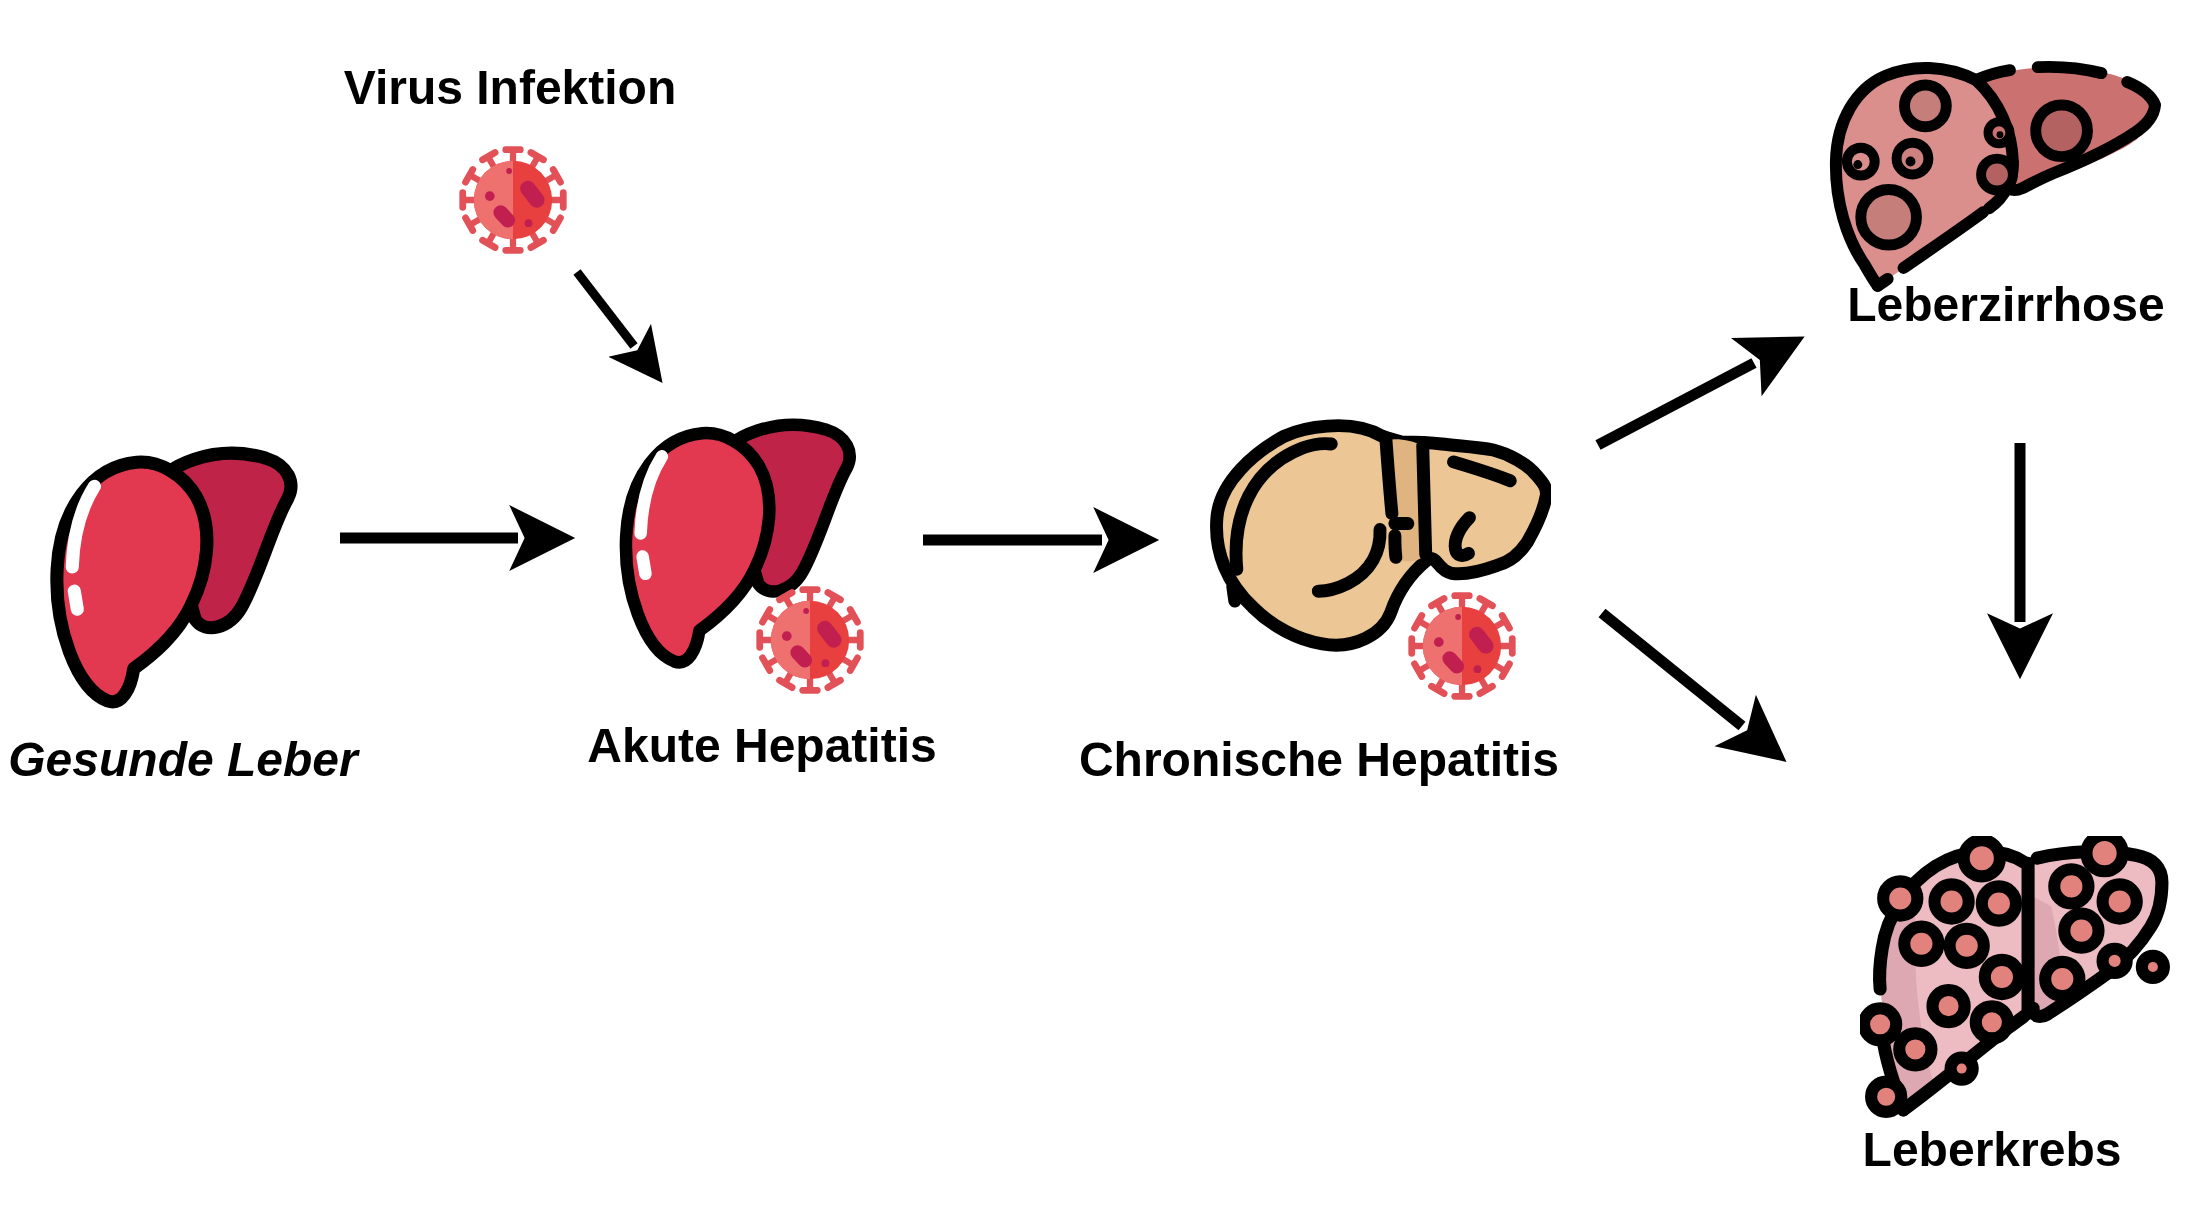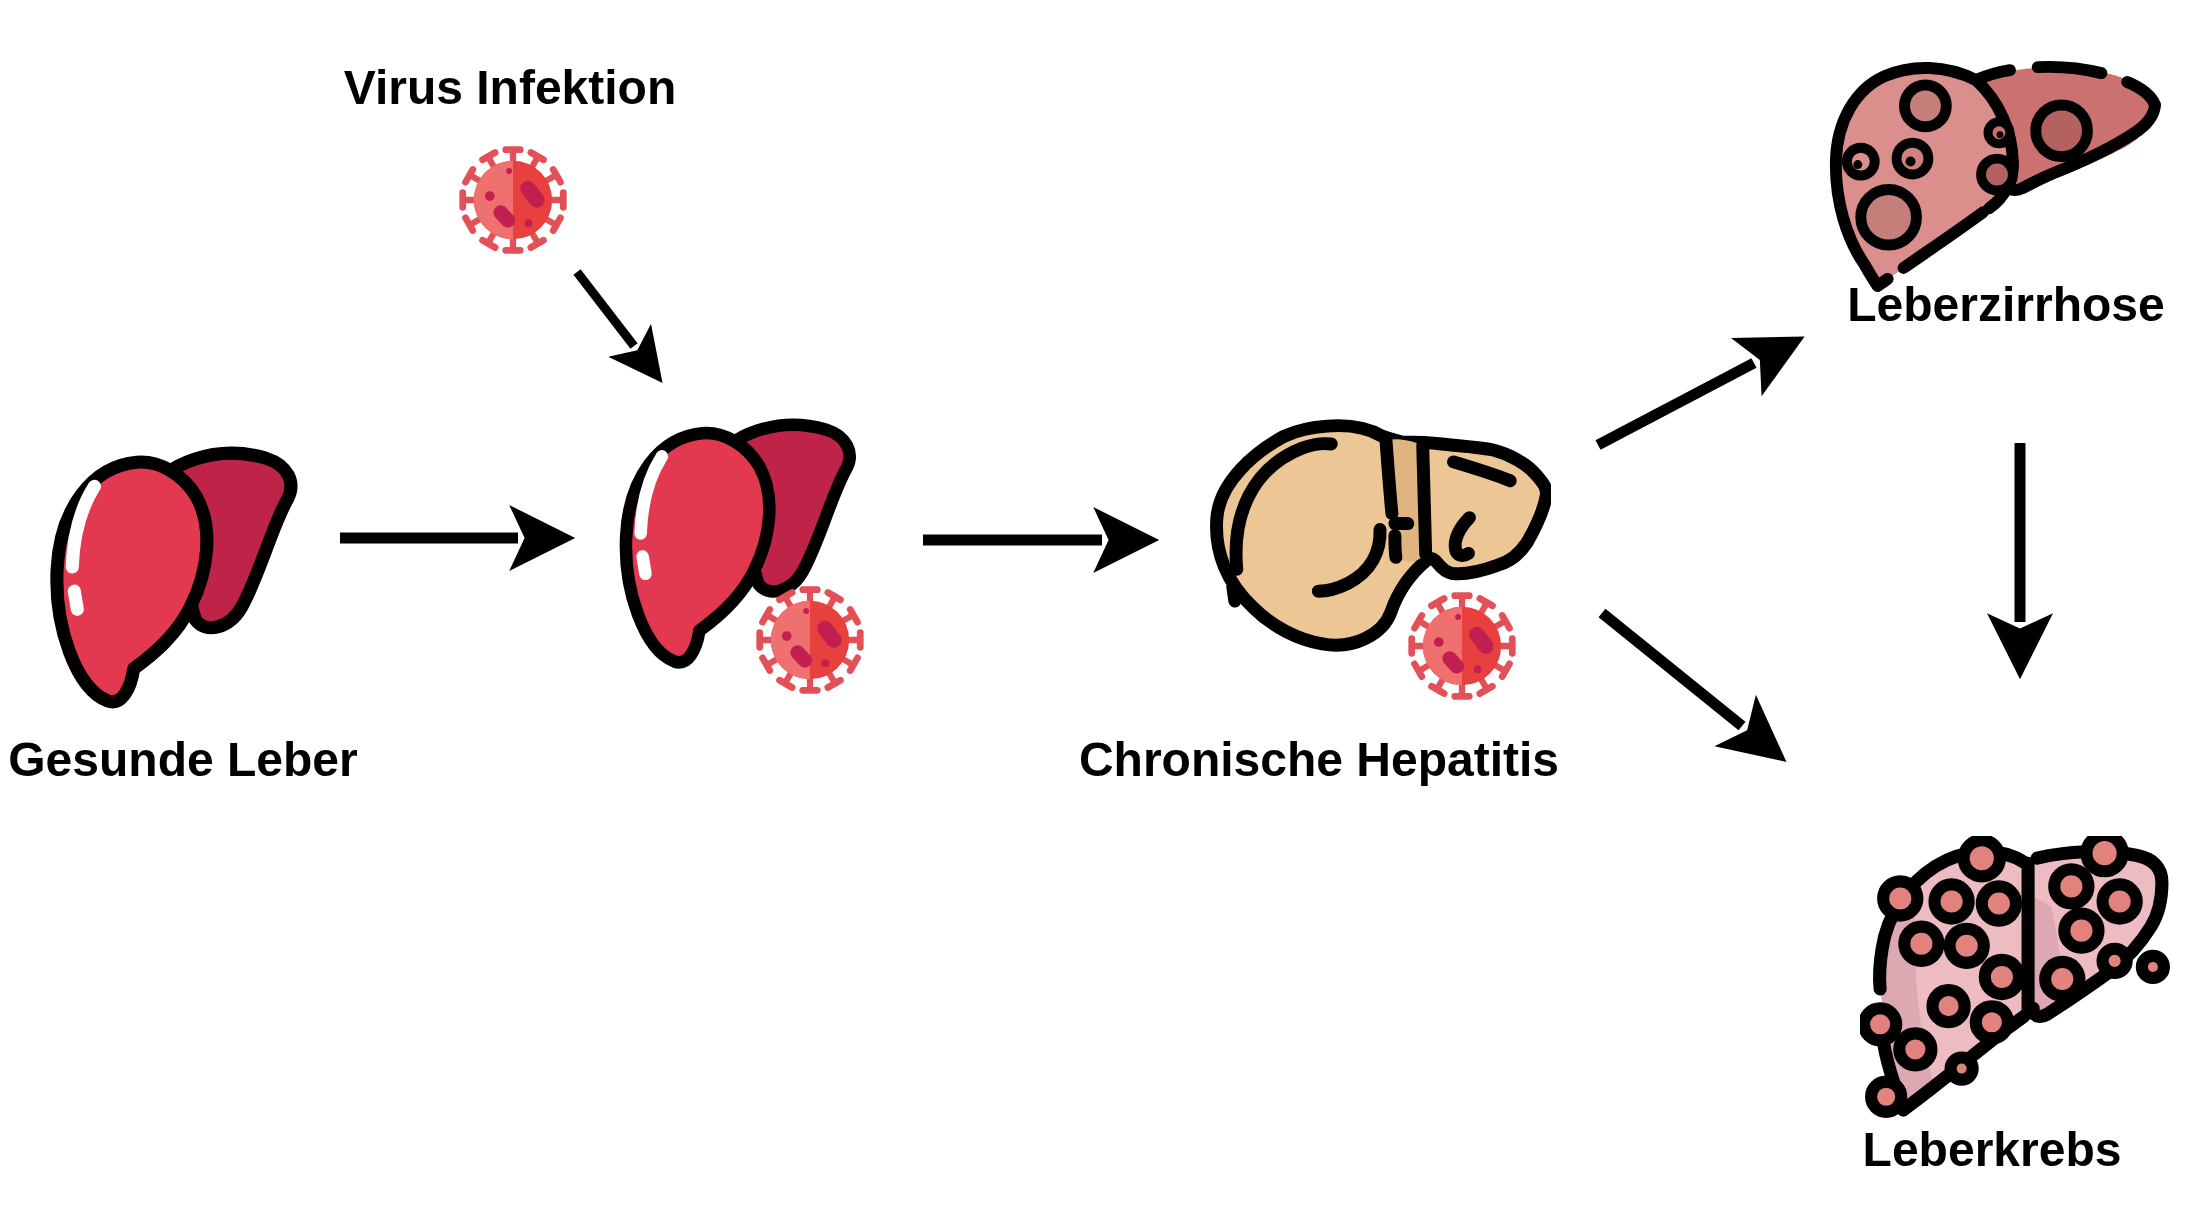--- a/index.html
+++ b/index.html
@@ -176,28 +176,29 @@
   </svg>
 
   <div class="lbl" style="left:510px;top:64px;">Virus Infektion</div>
   <svg class="icon" style="left:455px;top:142px;" width="116" height="116">
       <use href="#virus"></use>
     </svg>
 
   <svg class="icon" style="left:36px;top:442px;" width="272" height="272">
       <use href="#liver-red"></use>
     </svg>
-  <div class="lbl" style="left:183px;top:736px;">Gesunde Leber</div>
+  <div class="lbl" style="left:183px;top:736px;font-style:italic;">Gesunde Leber</div>
 
   <svg class="icon" style="left:606px;top:414px;" width="260" height="260">
       <use href="#liver-red"></use>
     </svg>
   <svg class="icon" style="left:752px;top:582px;" width="116" height="116">
       <use href="#virus"></use>
     </svg>
+  <div class="lbl" style="left:762px;top:722px;">Akute Hepatitis</div>
 
   <svg class="icon" style="left:1203px;top:412px;" width="348" height="244">
       <use href="#liver-tan"></use>
     </svg>
   <svg class="icon" style="left:1404px;top:588px;" width="116" height="116">
       <use href="#virus"></use>
     </svg>
   <div class="lbl" style="left:1319px;top:736px;">Chronische Hepatitis</div>
 
   <svg class="icon" style="left:1826px;top:58px;" width="338" height="234">

